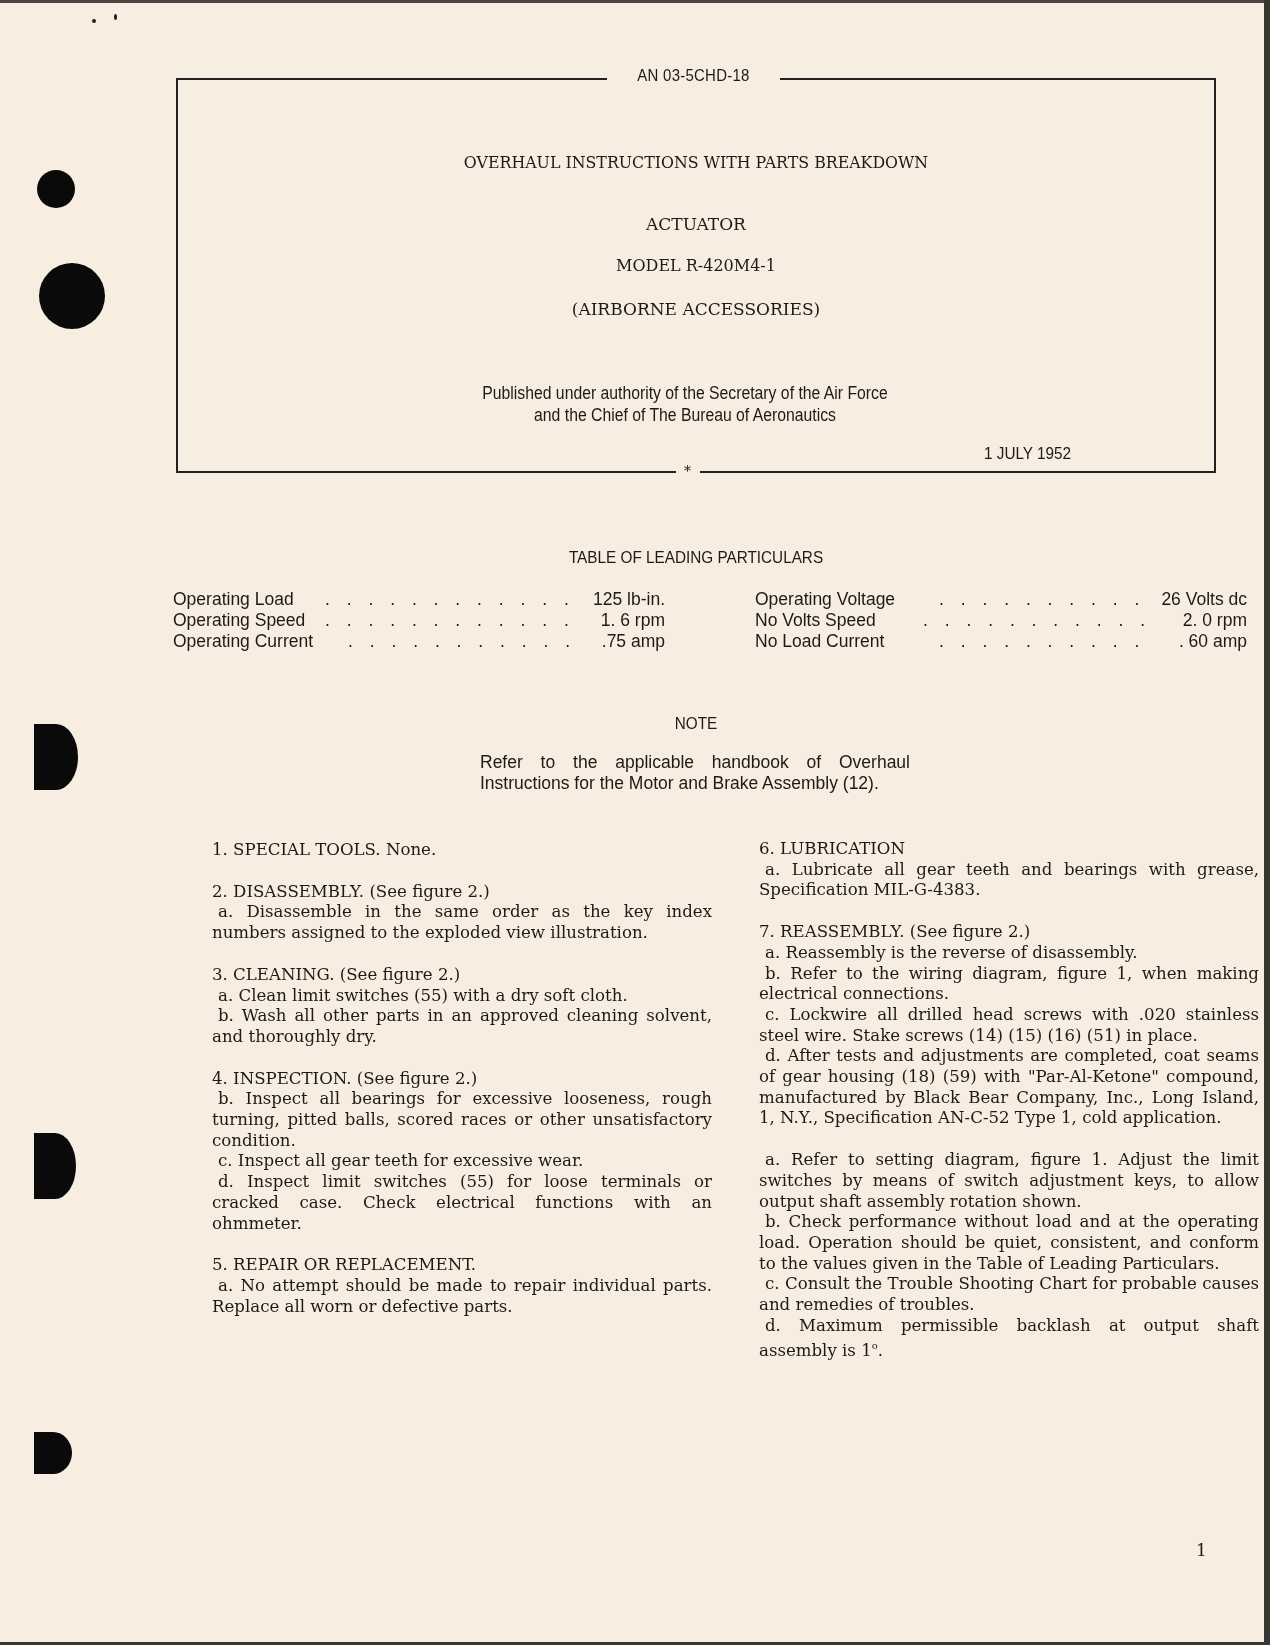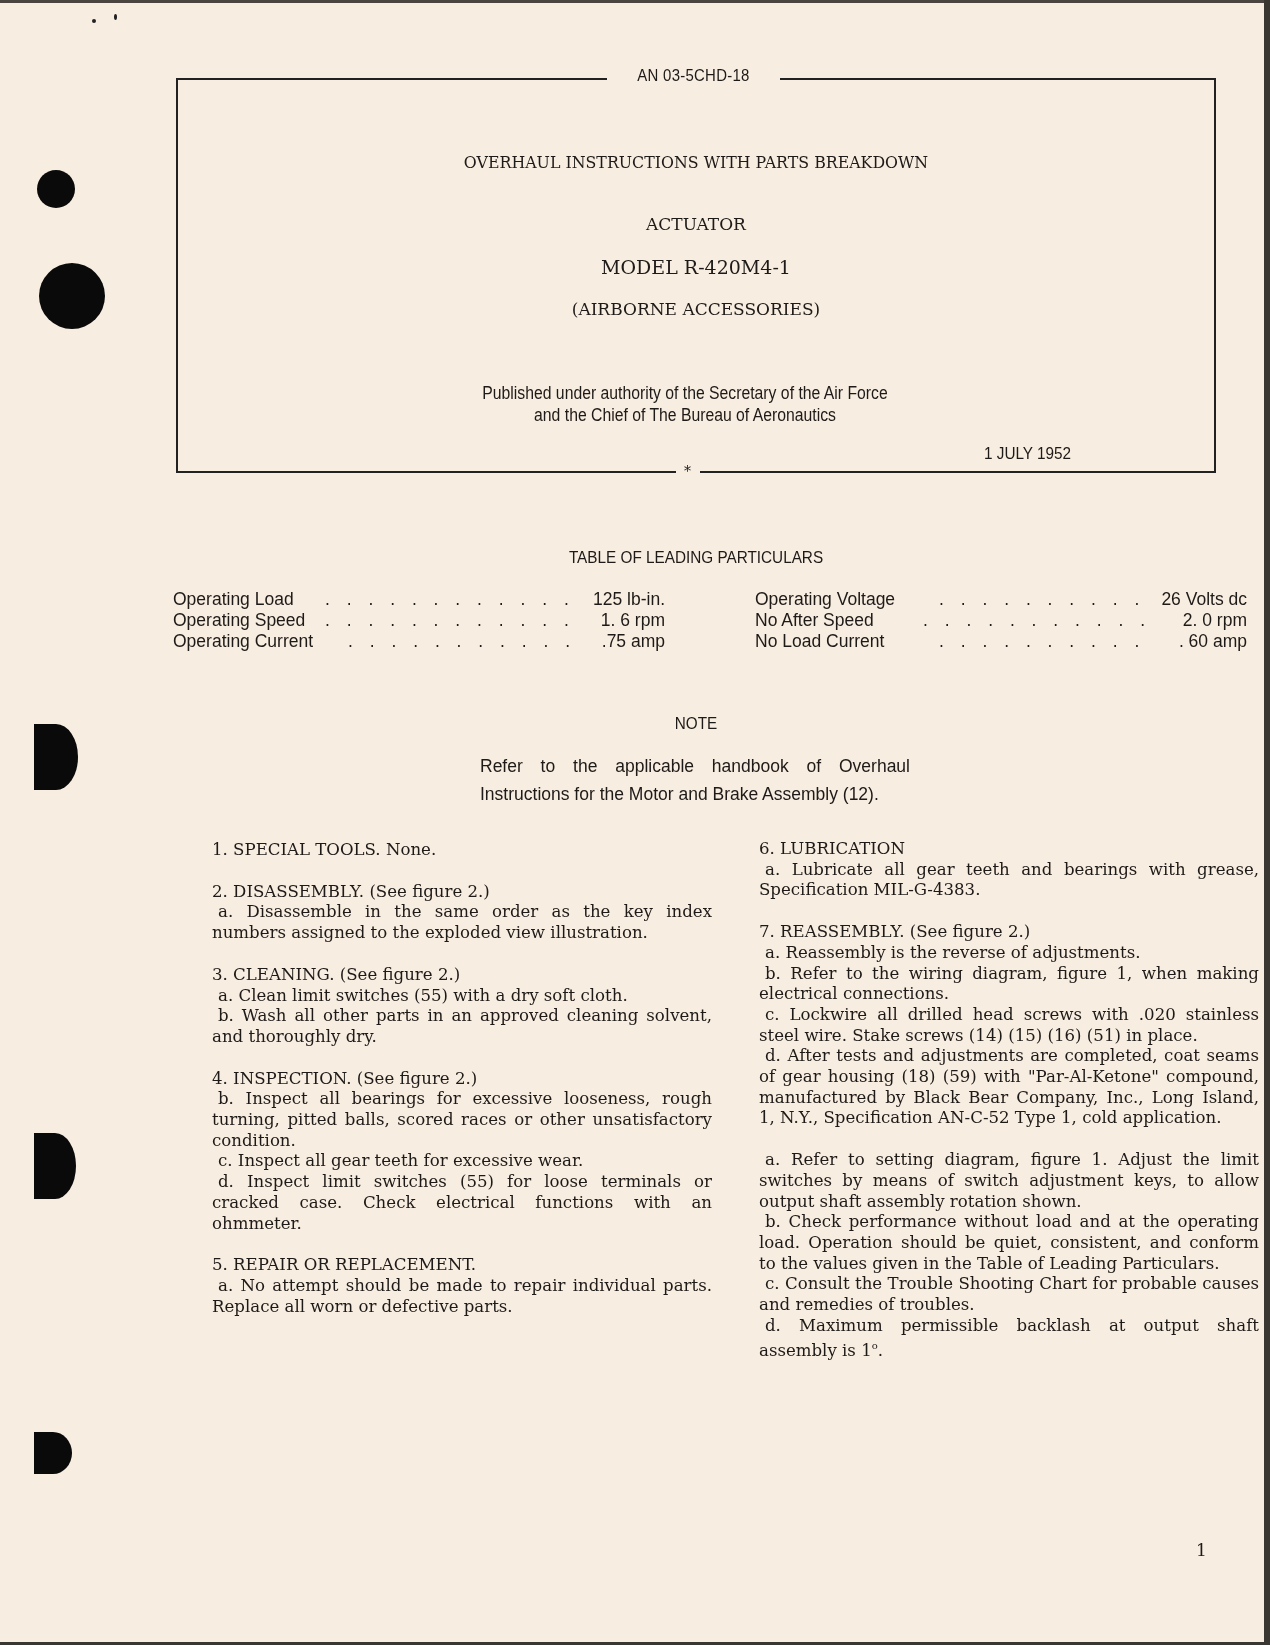--- a/index.html
+++ b/index.html
@@ -22,39 +22,39 @@
   .frame-right { position: absolute; left: 1214px; top: 78px; height: 394px; border-left: 2px solid #222; }
   .frame-bot-left { position: absolute; left: 176px; top: 471px; width: 500px; border-top: 2px solid #222; }
   .frame-bot-right { position: absolute; left: 700px; top: 471px; width: 516px; border-top: 2px solid #222; }
   .doc-number { position: absolute; left: 607px; top: 66px; width: 173px; text-align: center;
     font-family: "Liberation Sans", sans-serif; font-size: 17px; letter-spacing: 0.3px; transform: scaleX(0.88); }
   .star { position: absolute; left: 684px; top: 464px; font-size: 14px; line-height: 14px; }
 
   .center { position: absolute; left: 176px; width: 1040px; text-align: center; }
   .title1 { top: 152px; font-size: 17px; transform: scaleX(0.93); }
   .title2 { top: 214px; font-size: 17px; }
-  .title3 { top: 256px; font-size: 19px; }
+  .title3 { top: 256px; font-size: 16px; }
   .title4 { top: 299px; font-size: 17px; }
   .publisher { position: absolute; left: 400px; width: 570px; text-align: center; top: 382px;
     font-family: "Liberation Sans", sans-serif; font-size: 17.5px; line-height: 22px; transform: scaleX(0.9); }
   .date { position: absolute; left: 984px; top: 444px; font-family: "Liberation Sans", sans-serif;
     font-size: 17px; transform: scaleX(0.9); transform-origin: left; }
 
   .tlp-title { position: absolute; left: 176px; width: 1040px; top: 548px; text-align: center;
     font-family: "Liberation Sans", sans-serif; font-size: 17px; transform: scaleX(0.9); }
   .tlp-col { position: absolute; top: 589px; font-family: Liberation Sans, sans-serif; font-size: 17.5px; }
   .tlp-row { height: 21px; line-height: 21px; position: relative; white-space: nowrap; }
   .tlp-label { position: absolute; left: 0; }
   .tlp-dots { position: absolute; letter-spacing: 6px; }
   .tlp-value { position: absolute; right: 0; }
 
   .note-title { position: absolute; left: 176px; width: 1040px; top: 714px; text-align: center;
     font-family: "Liberation Sans", sans-serif; font-size: 17px; transform: scaleX(0.9); }
   .note-body { position: absolute; left: 480px; width: 430px; top: 752px;
-    font-family: "Liberation Sans", sans-serif; font-size: 17.5px; line-height: 28px; text-align: justify; }
+    font-family: "Liberation Sans", sans-serif; font-size: 17.5px; line-height: 21px; text-align: justify; }
 
   .col { position: absolute; width: 500px; font-size: 16.6px; line-height: 20.7px; margin-left: 40px; }
   .col-left { left: 172px; top: 840px; }
   .col-right { left: 719px; top: 839px; }
   .section { margin-bottom: 21px; }
   .sec-head { white-space: nowrap; }
   .para { text-align: justify; text-indent: 6px; }
   sup { font-size: 10px; }
 
   .page-num { position: absolute; left: 1196px; top: 1540px; font-size: 17px; }
@@ -116,21 +116,21 @@
   </div>
 </div>
 
 <div class="tlp-col" style="left:719px;width:492px;margin-left:36px;">
   <div class="tlp-row">
     <span class="tlp-label">Operating Voltage</span>
     <span class="tlp-dots" style="left:184px;">. . . . . . . . . .</span>
     <span class="tlp-value">26 Volts dc</span>
   </div>
   <div class="tlp-row">
-    <span class="tlp-label">No After Speed</span>
+    <span class="tlp-label">No Volts Speed</span>
     <span class="tlp-dots" style="left:168px;">. . . . . . . . . . .</span>
     <span class="tlp-value">2. 0 rpm</span>
   </div>
   <div class="tlp-row">
     <span class="tlp-label">No Load Current</span>
     <span class="tlp-dots" style="left:184px;">. . . . . . . . . .</span>
     <span class="tlp-value">. 60 amp</span>
   </div>
 </div>
 
@@ -162,21 +162,21 @@
   </div>
 </div>
 
 <div class="col col-right">
   <div class="section">
     <div class="sec-head">6.  LUBRICATION</div>
     <div class="para">a.  Lubricate all gear teeth and bearings with grease, Specification MIL-G-4383.</div>
   </div>
   <div class="section">
     <div class="sec-head">7.  REASSEMBLY.  (See figure 2.)</div>
-    <div class="para">a.  Reassembly is the reverse of adjustments.</div>
+    <div class="para">a.  Reassembly is the reverse of disassembly.</div>
     <div class="para">b.  Refer to the wiring diagram, figure 1, when making electrical connections.</div>
     <div class="para">c.  Lockwire all drilled head screws with .020 stainless steel wire.  Stake screws (14) (15) (16) (51) in place.</div>
     <div class="para">d.  After tests and adjustments are completed, coat seams of gear housing (18) (59) with "Par-Al-Ketone" compound, manufactured by Black Bear Company, Inc., Long Island, 1, N.Y., Specification AN-C-52 Type 1, cold application.</div>
   </div>
   <div class="section">
     <div class="para">a.  Refer to setting diagram, figure 1.  Adjust the limit switches by means of switch adjustment keys, to allow output shaft assembly rotation shown.</div>
     <div class="para">b.  Check performance without load and at the operating load.  Operation should be quiet, consistent, and conform to the values given in the Table of Leading Particulars.</div>
     <div class="para">c.  Consult the Trouble Shooting Chart for probable causes and remedies of troubles.</div>
     <div class="para"><span>d.  Maximum permissible backlash at output shaft assembly is 1</span><sup>o</sup><span>.</span></div>
   </div>

